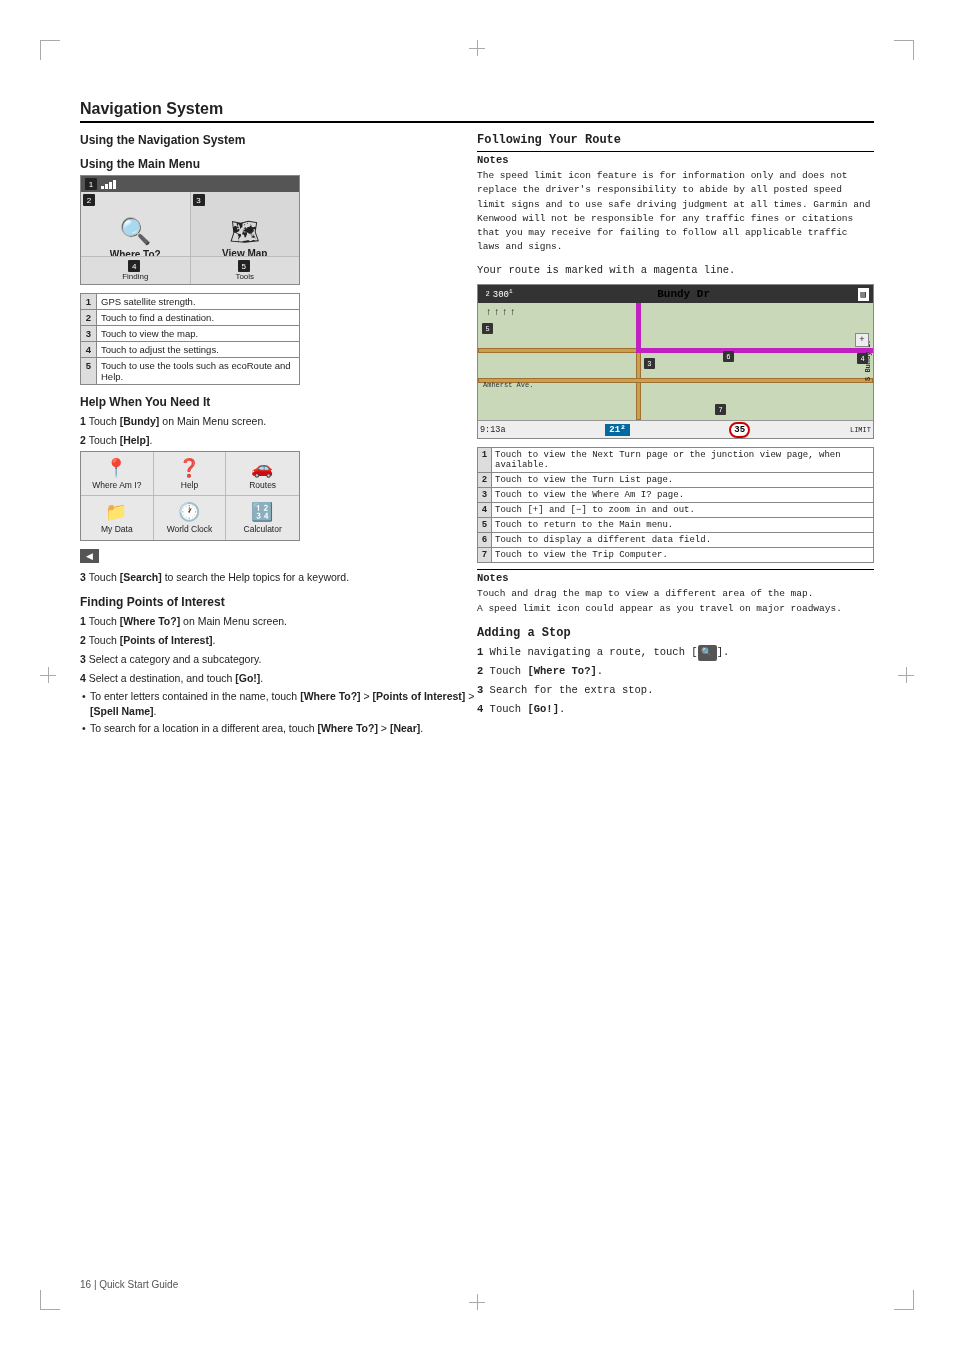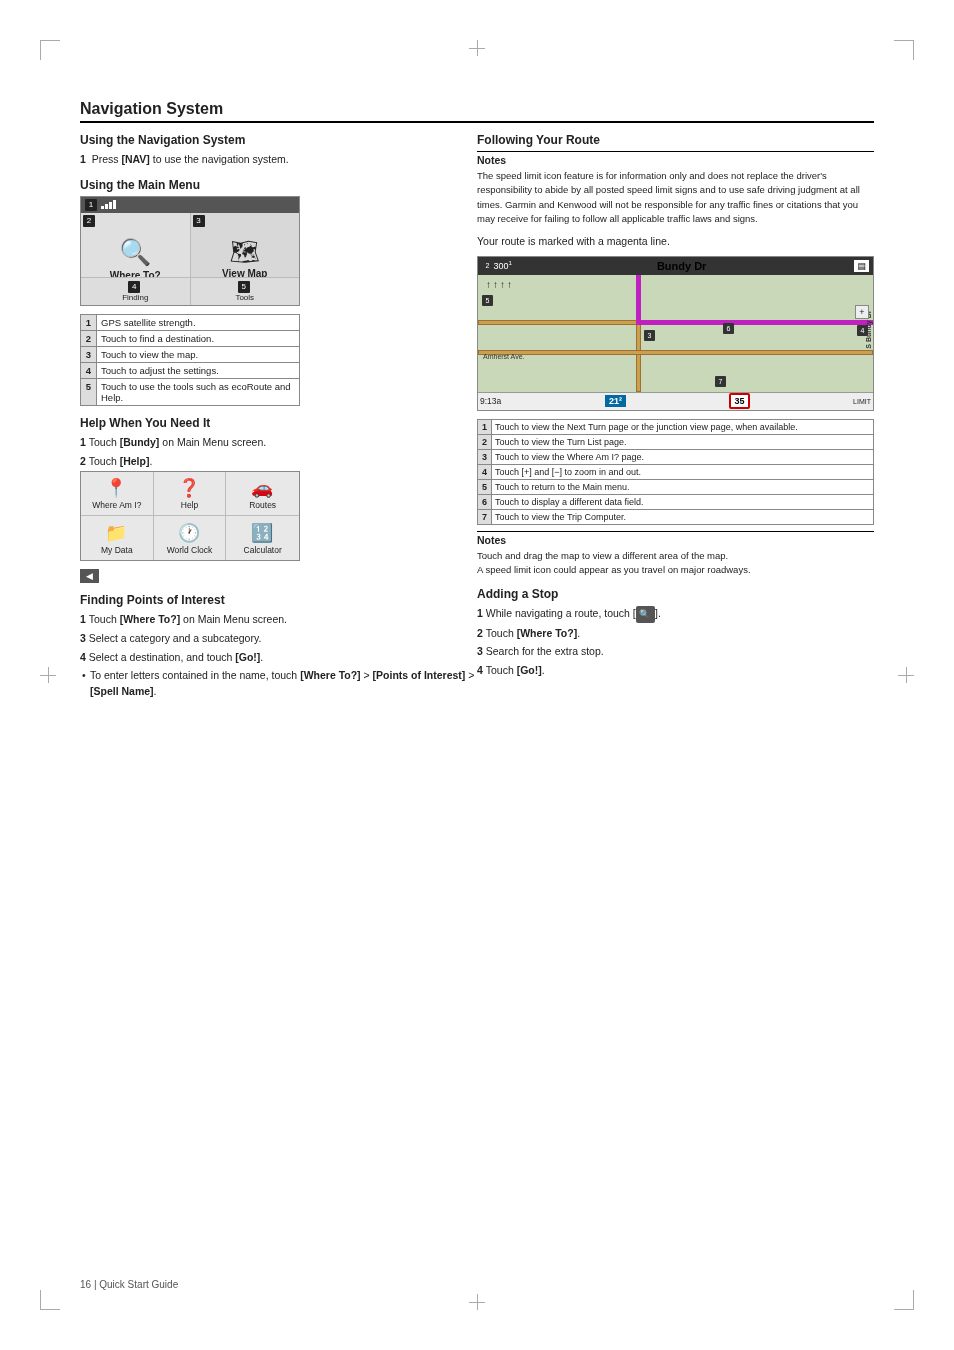--- a/index.html
+++ b/index.html
@@ -88,20 +88,21 @@
     .two-col {
       display: flex;
     }
     .left-col {
       flex: 1;
       min-width: 0;
     }
     .right-col {
       flex: 1;
       min-width: 0;
+      font-family: Liberation Mono, monospace;
     }
 
     .section-title {
       font-size: 12px;
       font-weight: bold;
       margin-bottom: 4px;
     }
 
     .body-text {
       font-size: 10.5px;
@@ -316,21 +317,21 @@
       font-size: 9px;
       font-weight: bold;
     }
     .speed-limit-box {
       background: #fff;
       border: 2px solid #c00;
       color: #000;
       font-size: 9px;
       font-weight: bold;
       padding: 1px 3px;
-      border-radius: 2px;
+      border-radius: 8px;
     }
 
     
     .route-table {
       border: 1px solid #888;
       border-collapse: collapse;
       width: 100%;
       margin-bottom: 6px;
       font-size: 9px;
     }
@@ -386,24 +387,20 @@
   <div class="page-title-bar">
     <span class="page-title-text">Navigation System</span>
   </div>
 
   <div class="two-col">
 
     <div class="left-col">
 
       <div class="section-spacer">
         <div class="section-title">Using the Navigation System</div>
-        <div class="step-line">
-          <span><b>1</b>&nbsp;</span>
-          <span>Press <b>[NAV]</b> to use the navigation system.</span>
-        </div>
       </div>
 
       <div class="section-spacer">
         <div class="section-title">Using the Main Menu</div>
 
         <div class="main-menu-box">
 
           <div class="main-menu-top-bar">
             <div class="number-badge" style="position:relative;margin-right:4px;">1</div>
             <div class="signal-bars">
@@ -498,28 +495,31 @@
               <div class="tool-icon">🔢</div>
               <div class="tool-label">Calculator</div>
             </div>
           </div>
         </div>
 
         <div style="margin-bottom:6px;">
           <div style="display:inline-flex;background:#555;color:#fff;font-size:9px;padding:2px 6px;align-items:center;gap:2px;">◀</div>
         </div>
 
+        <div class="step-line"><b>3</b>&nbsp;Touch <b>[Search]</b> to search the Help topics for a keyword.</div>
       </div>
 
       <div class="section-spacer">
         <div class="section-title">Finding Points of Interest</div>
         <div class="step-line"><b>1</b>&nbsp;Touch <b>[Where To?]</b> on Main Menu screen.</div>
+        <div class="step-line"><b>2</b>&nbsp;Touch <b>[Points of Interest]</b>.</div>
         <div class="step-line"><b>3</b>&nbsp;Select a category and a subcategory.</div>
         <div class="step-line"><b>4</b>&nbsp;Select a destination, and touch <b>[Go!]</b>.</div>
         <div class="bullet-item">To enter letters contained in the name, touch <b>[Where To?]</b> &gt; <b>[Points of Interest]</b> &gt; <b>[Spell Name]</b>.</div>
+        <div class="bullet-item">To search for a location in a different area, touch <b>[Where To?]</b> &gt; <b>[Near]</b>.</div>
       </div>
 
     </div>
 
     <div class="right-col">
 
       <div class="section-spacer">
         <div class="section-title">Following Your Route</div>
 
         <div class="notes-box">

